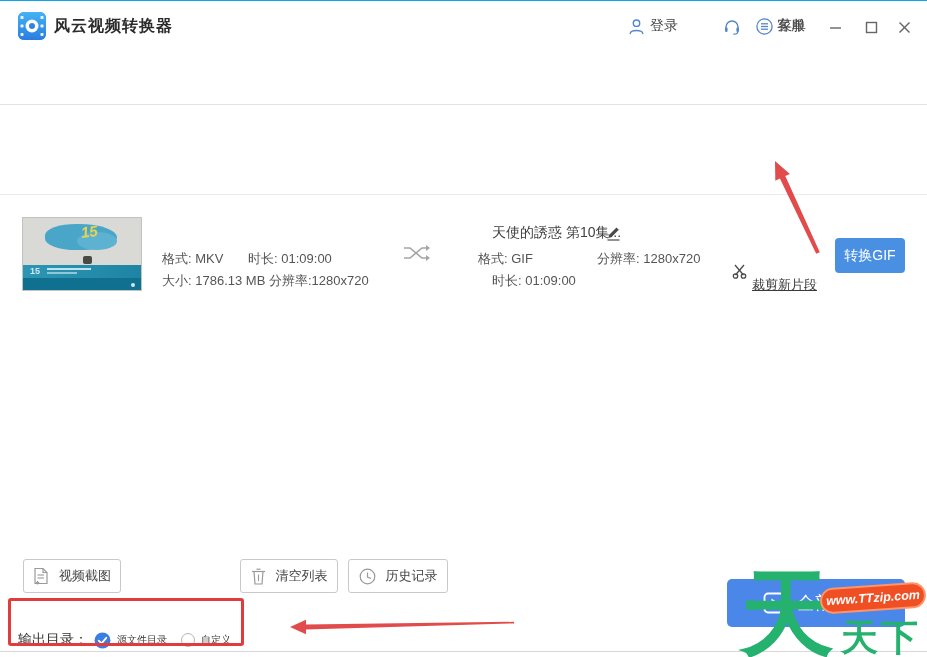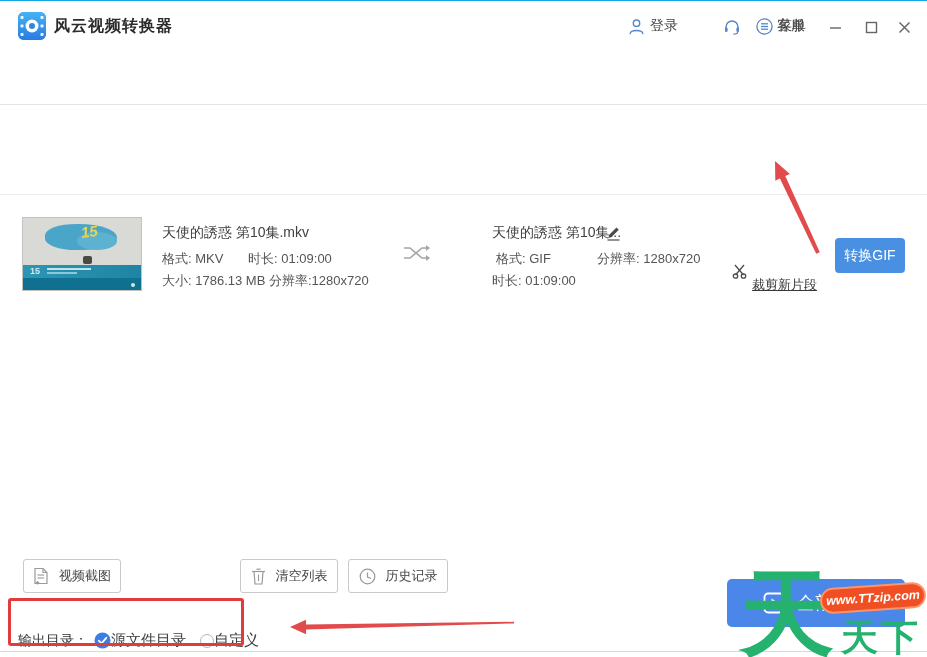--- a/index.html
+++ b/index.html
@@ -33,21 +33,21 @@
   .fmeta{font-size:13px;color:#555;}
   .trimlink{display:flex;align-items:center;gap:5px;font-size:13px;color:#3a3a3a;cursor:pointer;}
   .trimlink span{text-decoration:underline;margin-top:28px;}
   .btn-convert{left:835px;top:133px;width:70px;height:35px;background:#4a90e2;color:#fff;font-size:14px;
                border:none;border-radius:4px;display:flex;align-items:center;justify-content:center;cursor:pointer;}
   
   .toolbtn{top:558px;height:34px;box-sizing:border-box;border:1px solid #c9c9c9;border-radius:3px;background:#fff;
            display:flex;align-items:center;justify-content:center;gap:10px;font-size:13px;color:#444;cursor:pointer;}
   
   .outrow{display:flex;align-items:center;gap:6px;font-size:14px;color:#333;}
-  .radio-label{font-size:15px;color:#3c3c3c;cursor:pointer;display:flex;align-items:center;gap:0;}
+  .radio-label{font-size:10px;color:#3c3c3c;cursor:pointer;display:flex;align-items:center;gap:6px;}
   .circle-empty{width:14px;height:14px;border-radius:50%;border:1px solid #b5b5b5;background:#fff;box-sizing:border-box;}
   
   .btn-all{left:727px;top:578px;width:178px;height:48px;background:#4a87e8;border:none;border-radius:5px;color:#fff;
            display:flex;align-items:center;justify-content:center;gap:12px;font-size:18px;cursor:pointer;}
   
   .wm{pointer-events:none;z-index:50;}
   .wm-big{left:740px;top:566px;font-size:94px;line-height:1;font-weight:900;color:#25b26f;}
   .wm-small{left:841px;top:612px;font-size:37px;font-weight:900;color:#25b26f;letter-spacing:3px;}
   .wm-pill{left:820px;top:584px;width:106px;height:26px;background:#f04f23;border:2px solid #ff9468;border-radius:14px;
            transform:rotate(-4deg);display:flex;align-items:center;justify-content:center;
@@ -212,21 +212,20 @@
       <div class="figure"></div>
       <div class="band">
         <span class="bnum">15</span>
         <span class="l1"></span>
           <span class="l2"></span>
       </div>
       <div class="strip"></div>
         <div class="dot"></div>
     </div>
 
-    <span class="abs fname" style="left:162px;top:119px;">天使的誘惑 第10集.mkv</span>
     <span class="abs fmeta" style="left:162px;top:145px;">
       <span>格式:</span> <span>MKV</span>
     </span>
     <span class="abs fmeta" style="left:248px;top:145px;">
       <span>时长:</span> <span>01:09:00</span>
     </span>
     <span class="abs fmeta" style="left:162px;top:167px;">
       <span>大小:</span> <span>1786.13 MB</span>
       <span>分辨率:</span><span>1280x720</span>
     </span>
@@ -240,21 +239,21 @@
       </svg>
     </span>
 
     <span class="abs fname" style="left:492px;top:119px;">天使的誘惑 第10集...</span>
     <span class="abs" style="left:606px;top:120px;">
       <svg width="15" height="16" viewBox="0 0 15 16">
         <path d="M3,10 L10.5,2.5 L12.8,4.8 L5.3,12.3 L2.5,13 z" fill="#4a4a4a"></path>
         <line x1="1.5" y1="15" x2="13.5" y2="15" stroke="#4a4a4a" stroke-width="1.2"></line>
       </svg>
     </span>
-    <span class="abs fmeta" style="left:496px;top:145px;">
+    <span class="abs fmeta" style="left:478px;top:145px;">
       <span>格式:</span> <span>GIF</span>
     </span>
     <span class="abs fmeta" style="left:597px;top:145px;">
       <span>分辨率:</span> <span>1280x720</span>
     </span>
     <span class="abs fmeta" style="left:492px;top:167px;">
       <span>时长:</span> <span>01:09:00</span>
     </span>
 
     <span class="abs trimlink" style="left:732px;top:143px;">

